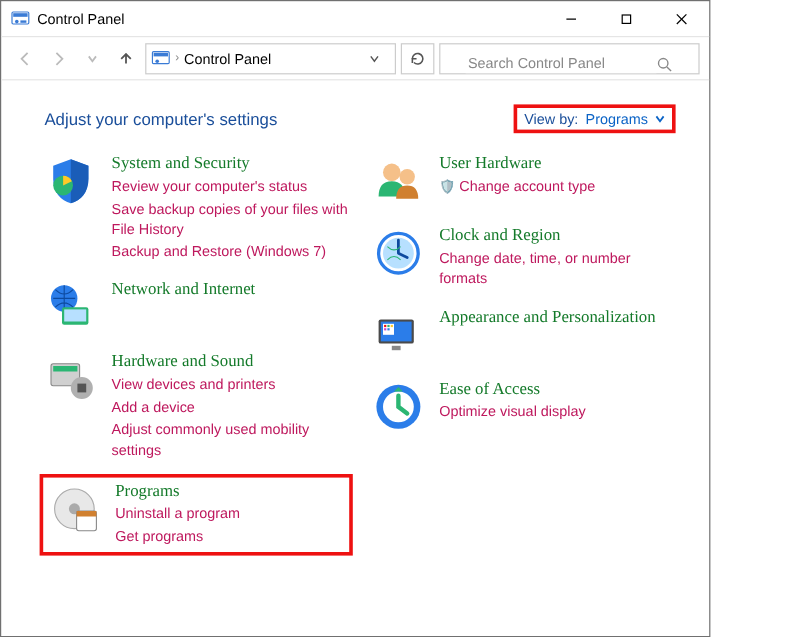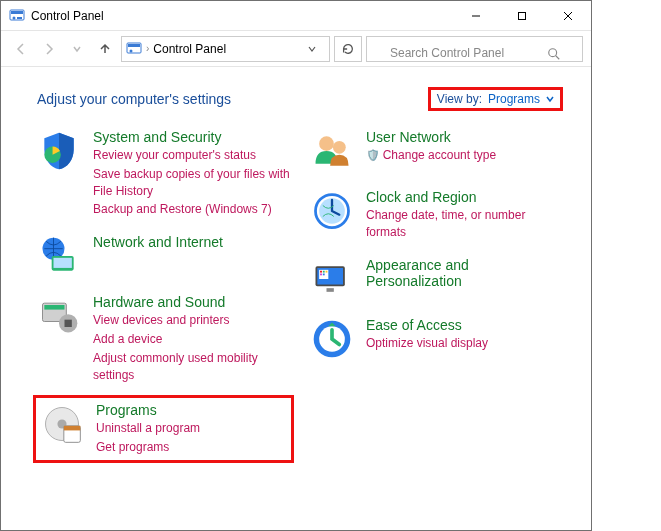--- a/index.html
+++ b/index.html
@@ -27,21 +27,21 @@
   .heading { color:#1a4e9a; font-size:14px; }
   .viewby-wrap { border:3px solid #e11; padding:2px 6px; display:flex; align-items:center; gap:6px;text-align:right; }
   .viewby-label { color:#1a4e9a; font-size:12px; }
   .viewby-val { color:#0b63c6; font-size:12px; }
   .cols { display:flex; gap:20px; }
   .col { flex:1; display:flex; flex-direction:column; gap:16px; }
   .cat { display:flex; gap:12px; align-items:flex-start; }
   .cat.boxed { border:3px solid #e11; padding:4px; margin:-4px; }
   .cat-icon { width:44px; height:44px; flex-shrink:0; display:flex; align-items:center; justify-content:center; }
   .cat-body { display:flex; flex-direction:column; gap:2px; }
-  .cat-title { color:#147a2a; font-size:14px; }
+  .cat-title { color:#147a2a; font-size:14px;font-family:Liberation Serif, serif; }
   .cat-link { color:#be185d; font-size:12px; line-height:1.4; }
   .cat-link.shield::before { content:"🛡️"; font-size:11px; margin-right:3px; }
   svg { display:block; }
 </style>
 </head>
 <body>
 
 <div class="window">
 
   <div class="titlebar">
@@ -208,21 +208,21 @@
           <div class="cat">
             <div class="cat-icon">
               <svg width="44" height="44" viewBox="0 0 48 48">
                 <circle cx="18" cy="16" r="8" fill="#f5c089"></circle>
                 <path d="M6 38 q0 -14 12 -14 t12 14 Z" fill="#2bb673"></path>
                 <circle cx="32" cy="20" r="7" fill="#f5c089"></circle>
                 <path d="M22 40 q0 -12 10 -12 t10 12 Z" fill="#d08030"></path>
               </svg>
             </div>
             <div class="cat-body">
-              <a class="cat-title">User Network</a>
+              <a class="cat-title">User Hardware</a>
               <a class="cat-link shield">Change account type</a>
             </div>
           </div>
           <div class="cat">
             <div class="cat-icon">
               <svg width="44" height="44" viewBox="0 0 48 48">
                 <circle cx="24" cy="24" r="18" fill="#fff" stroke="#2b7de9" stroke-width="3"></circle>
                 <circle cx="24" cy="24" r="14" fill="#b7e0ff"></circle>
                 <path d="M24 24 V12 M24 24 L32 28" stroke="#0d4a9e" stroke-width="2.5" fill="none" stroke-linecap="round"></path>
                 <path d="M14 18 q6 6 12 0 M14 30 q6 -6 12 0" stroke="#2bb673" stroke-width="1" fill="none"></path>

